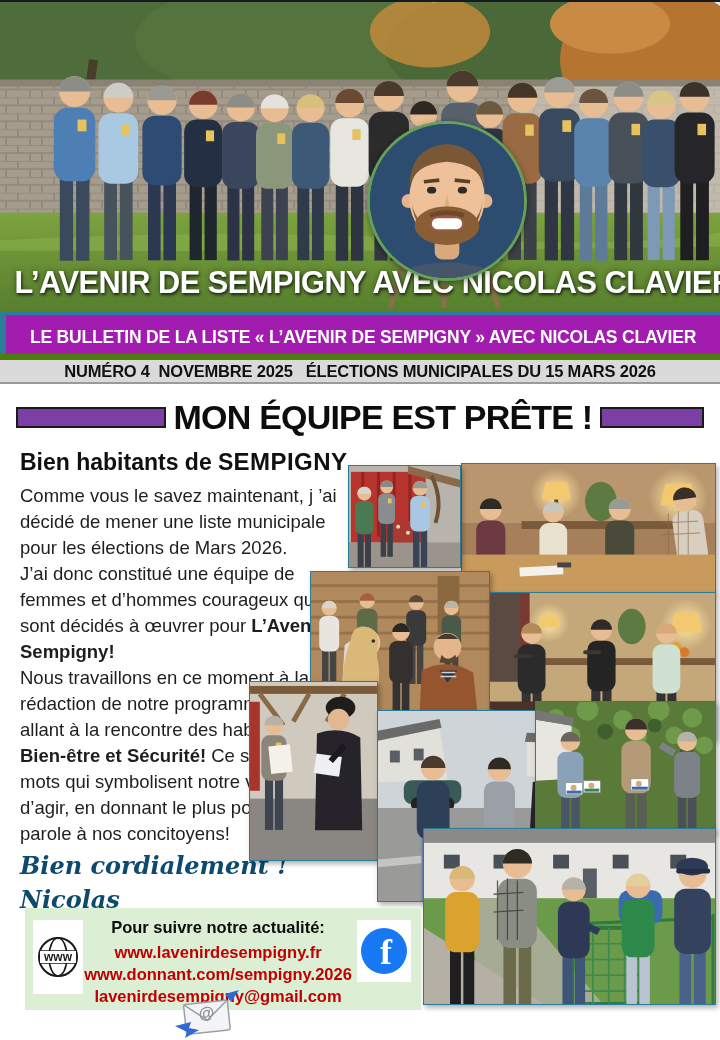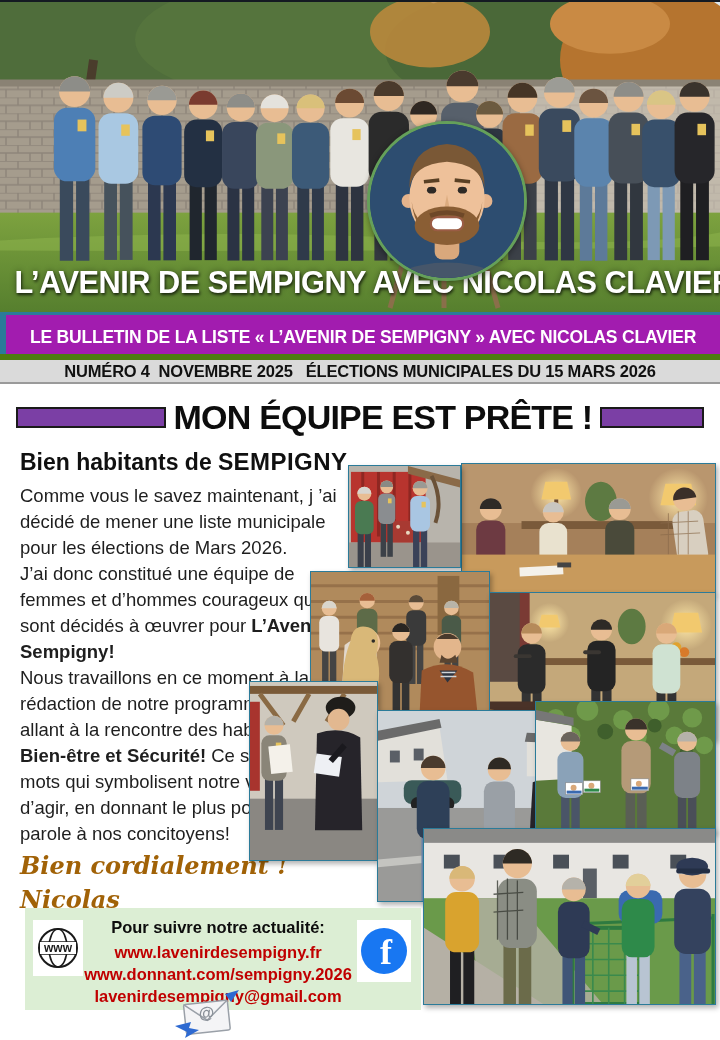--- a/index.html
+++ b/index.html
@@ -30,32 +30,32 @@
   .headline-bar.left{width:150px;}
   .headline-bar.right{width:104px;}
   .headline-text{font-size:34px;font-weight:800;color:#0d0d0d;letter-spacing:-.8px;white-space:nowrap;}
   
   .article{position:absolute;left:20px;top:448px;width:334px;color:#1e1e1e;}
   .greeting{font-size:23px;font-weight:bold;color:#101010;margin-bottom:7px;white-space:nowrap;}
   .greeting .cap{font-size:23px;}
   .greeting .rest{font-size:24px;letter-spacing:.5px;}
   .para{font-size:18.5px;line-height:26px;}
   .para .b{font-weight:bold;}
-  .signature{font-family:"DejaVu Serif",serif;font-style:italic;font-weight:bold;font-size:24px;line-height:31px;color:#a16207;margin-top:3px;}
+  .signature{font-family:"DejaVu Serif",serif;font-style:italic;font-weight:bold;font-size:24px;line-height:31px;color:#0c4a6e;margin-top:3px;}
   
   .photo{position:absolute;border:1px solid #2b7b99;box-sizing:border-box;background:#999;overflow:hidden;
      box-shadow:inset 2px 2px 2px rgba(255,255,255,.55),inset -3px -3px 4px rgba(0,0,0,.45),2px 3px 5px rgba(0,0,0,.3);}
   .photo svg{display:block;width:100%;height:100%;}
   
   .follow-box{position:absolute;left:25px;top:908px;width:396px;height:102px;background:#dceed4;z-index:8;}
   .follow-title{position:absolute;left:60px;right:70px;top:10px;text-align:center;font-size:16.5px;font-weight:bold;color:#0d0d0d;}
   .follow-links{position:absolute;left:52px;right:62px;top:33px;text-align:center;}
   .follow-link{font-size:16.5px;font-weight:bold;color:#c00000;line-height:22px;white-space:nowrap;}
   .icon-tile{position:absolute;background:#fff;display:flex;align-items:center;justify-content:center;}
-  .globe-tile{left:8px;top:12px;width:50px;height:56px;}
+  .globe-tile{left:8px;top:12px;width:50px;height:74px;}
   .fb-tile{left:332px;top:12px;width:54px;height:62px;}
   .mail-icon{position:absolute;left:148px;top:80px;width:72px;height:52px;z-index:9;}
   
   .footer-note{position:absolute;left:430px;top:1014px;width:270px;font-size:11.5px;font-style:italic;color:#1d1d1d;letter-spacing:.2px;white-space:nowrap;}
 </style>
 </head>
 <body>
 
 <svg width="0" height="0" style="position:absolute">
   <defs>

